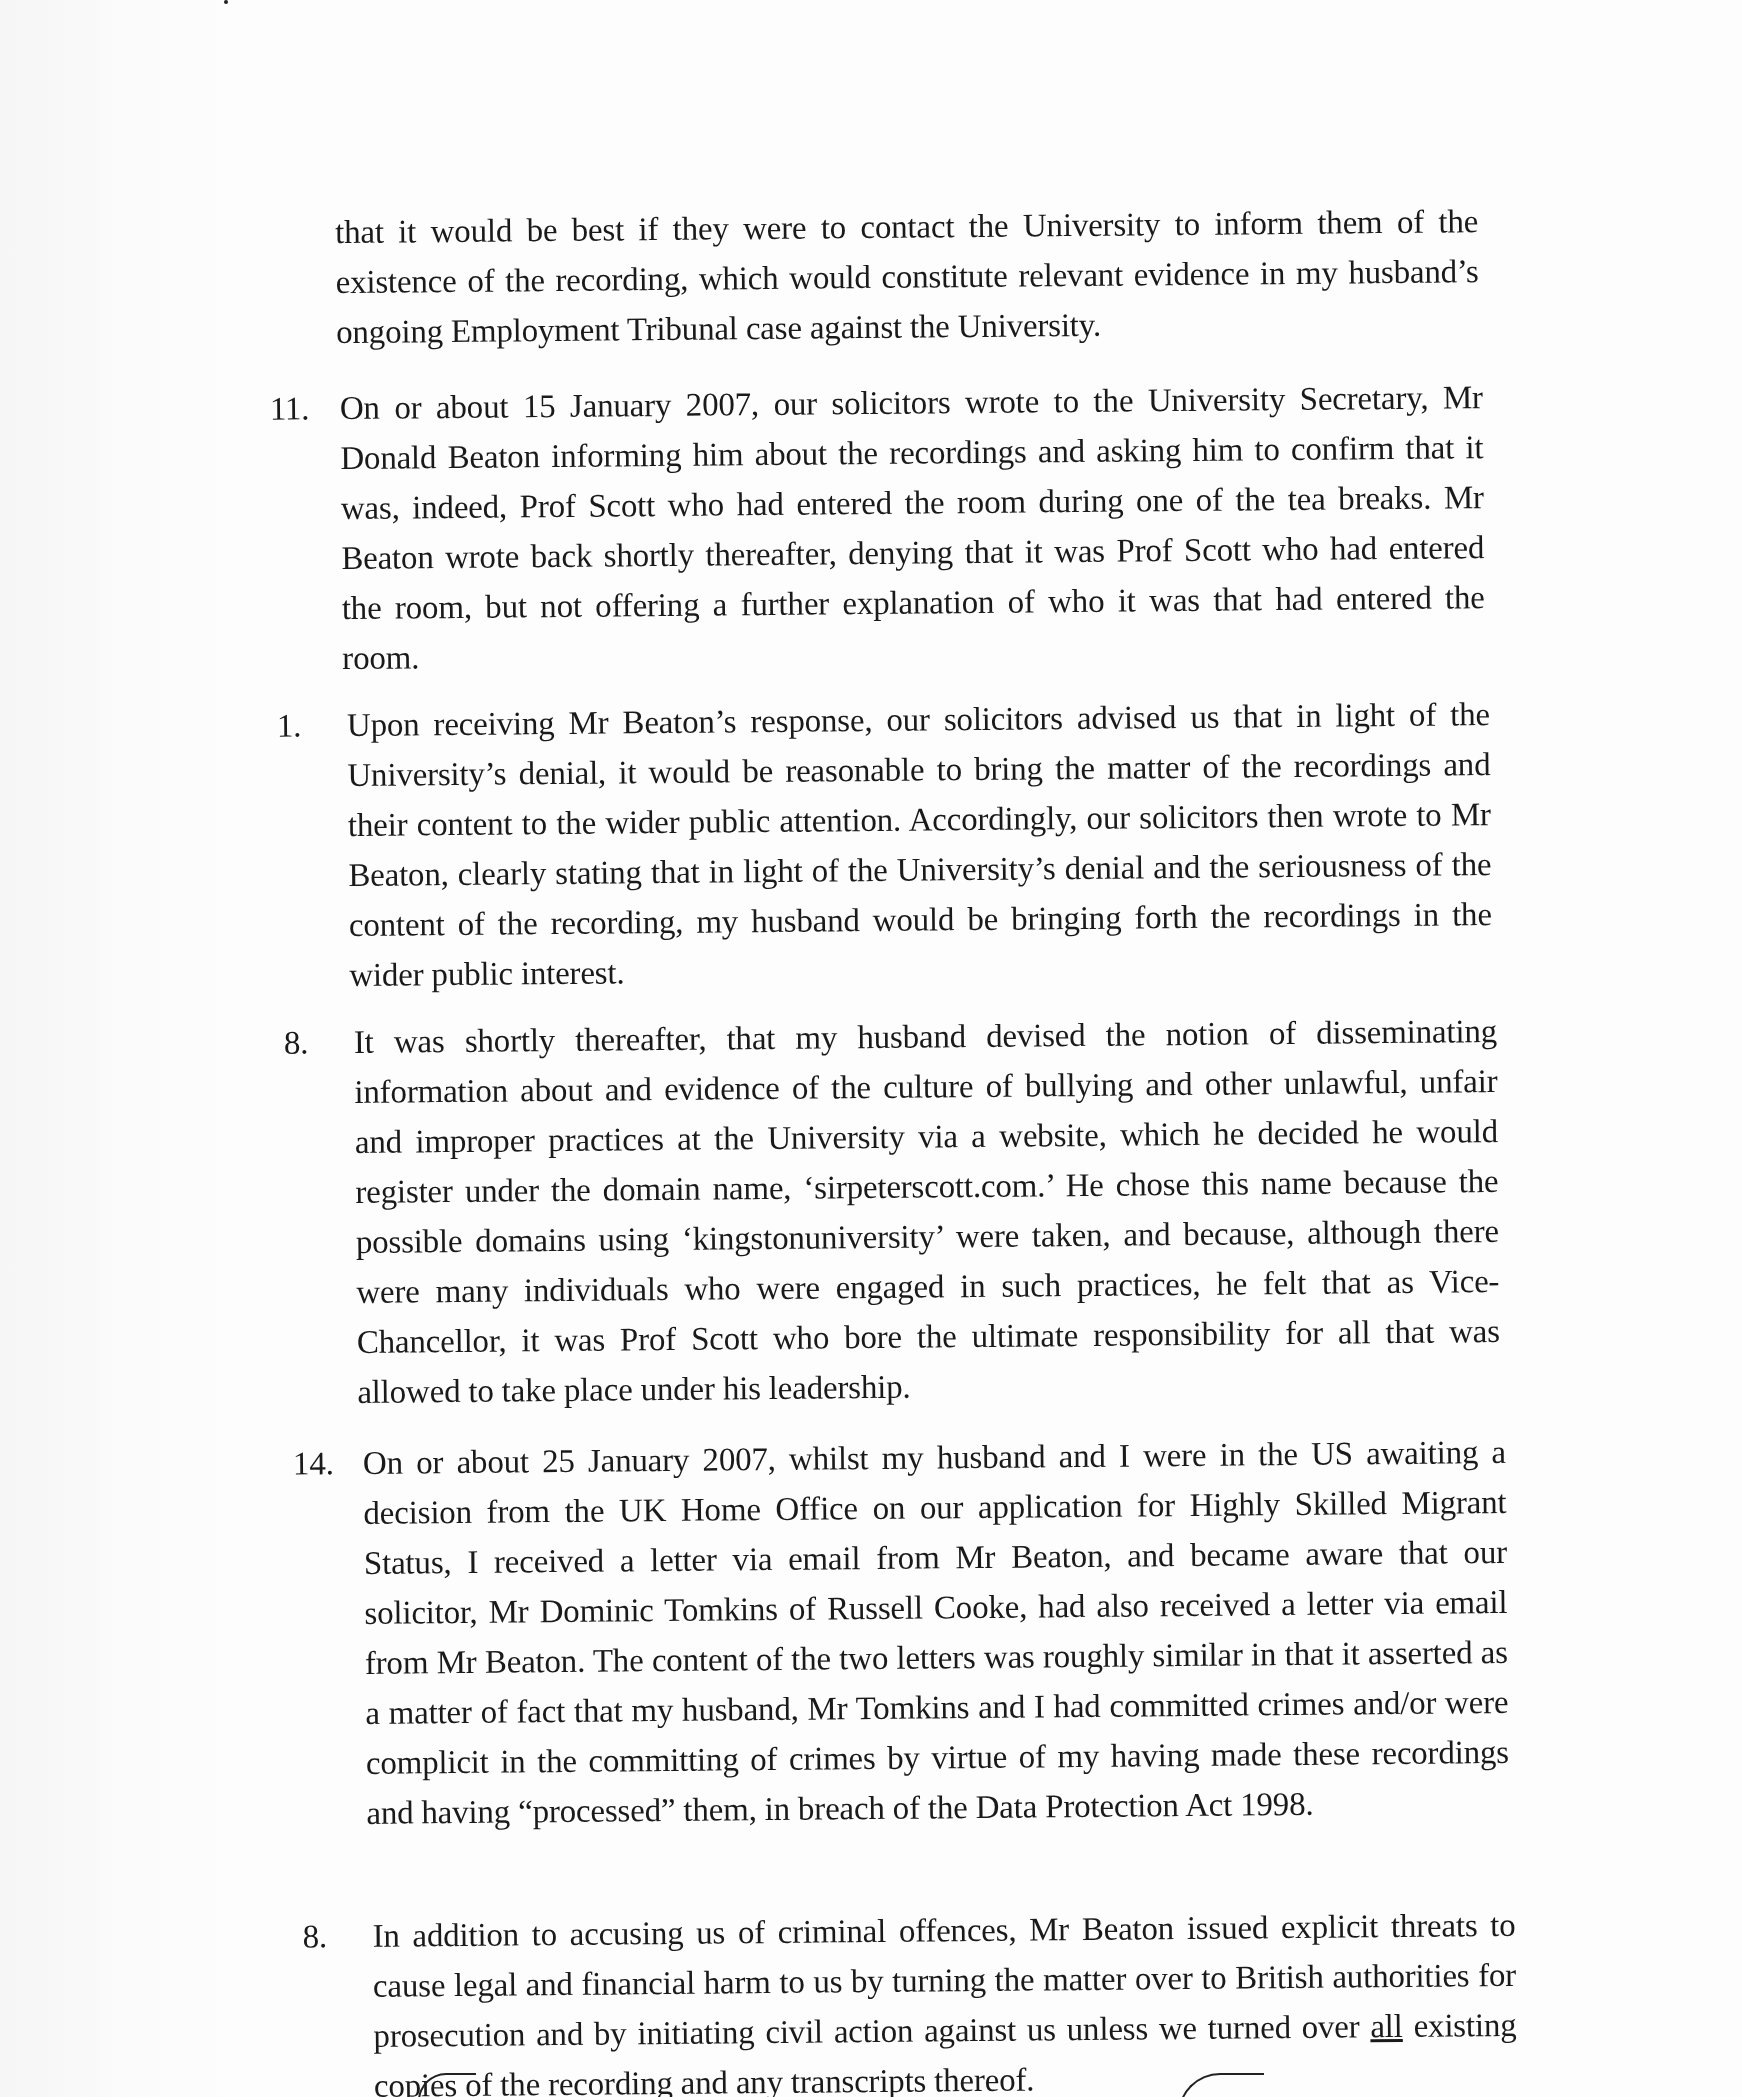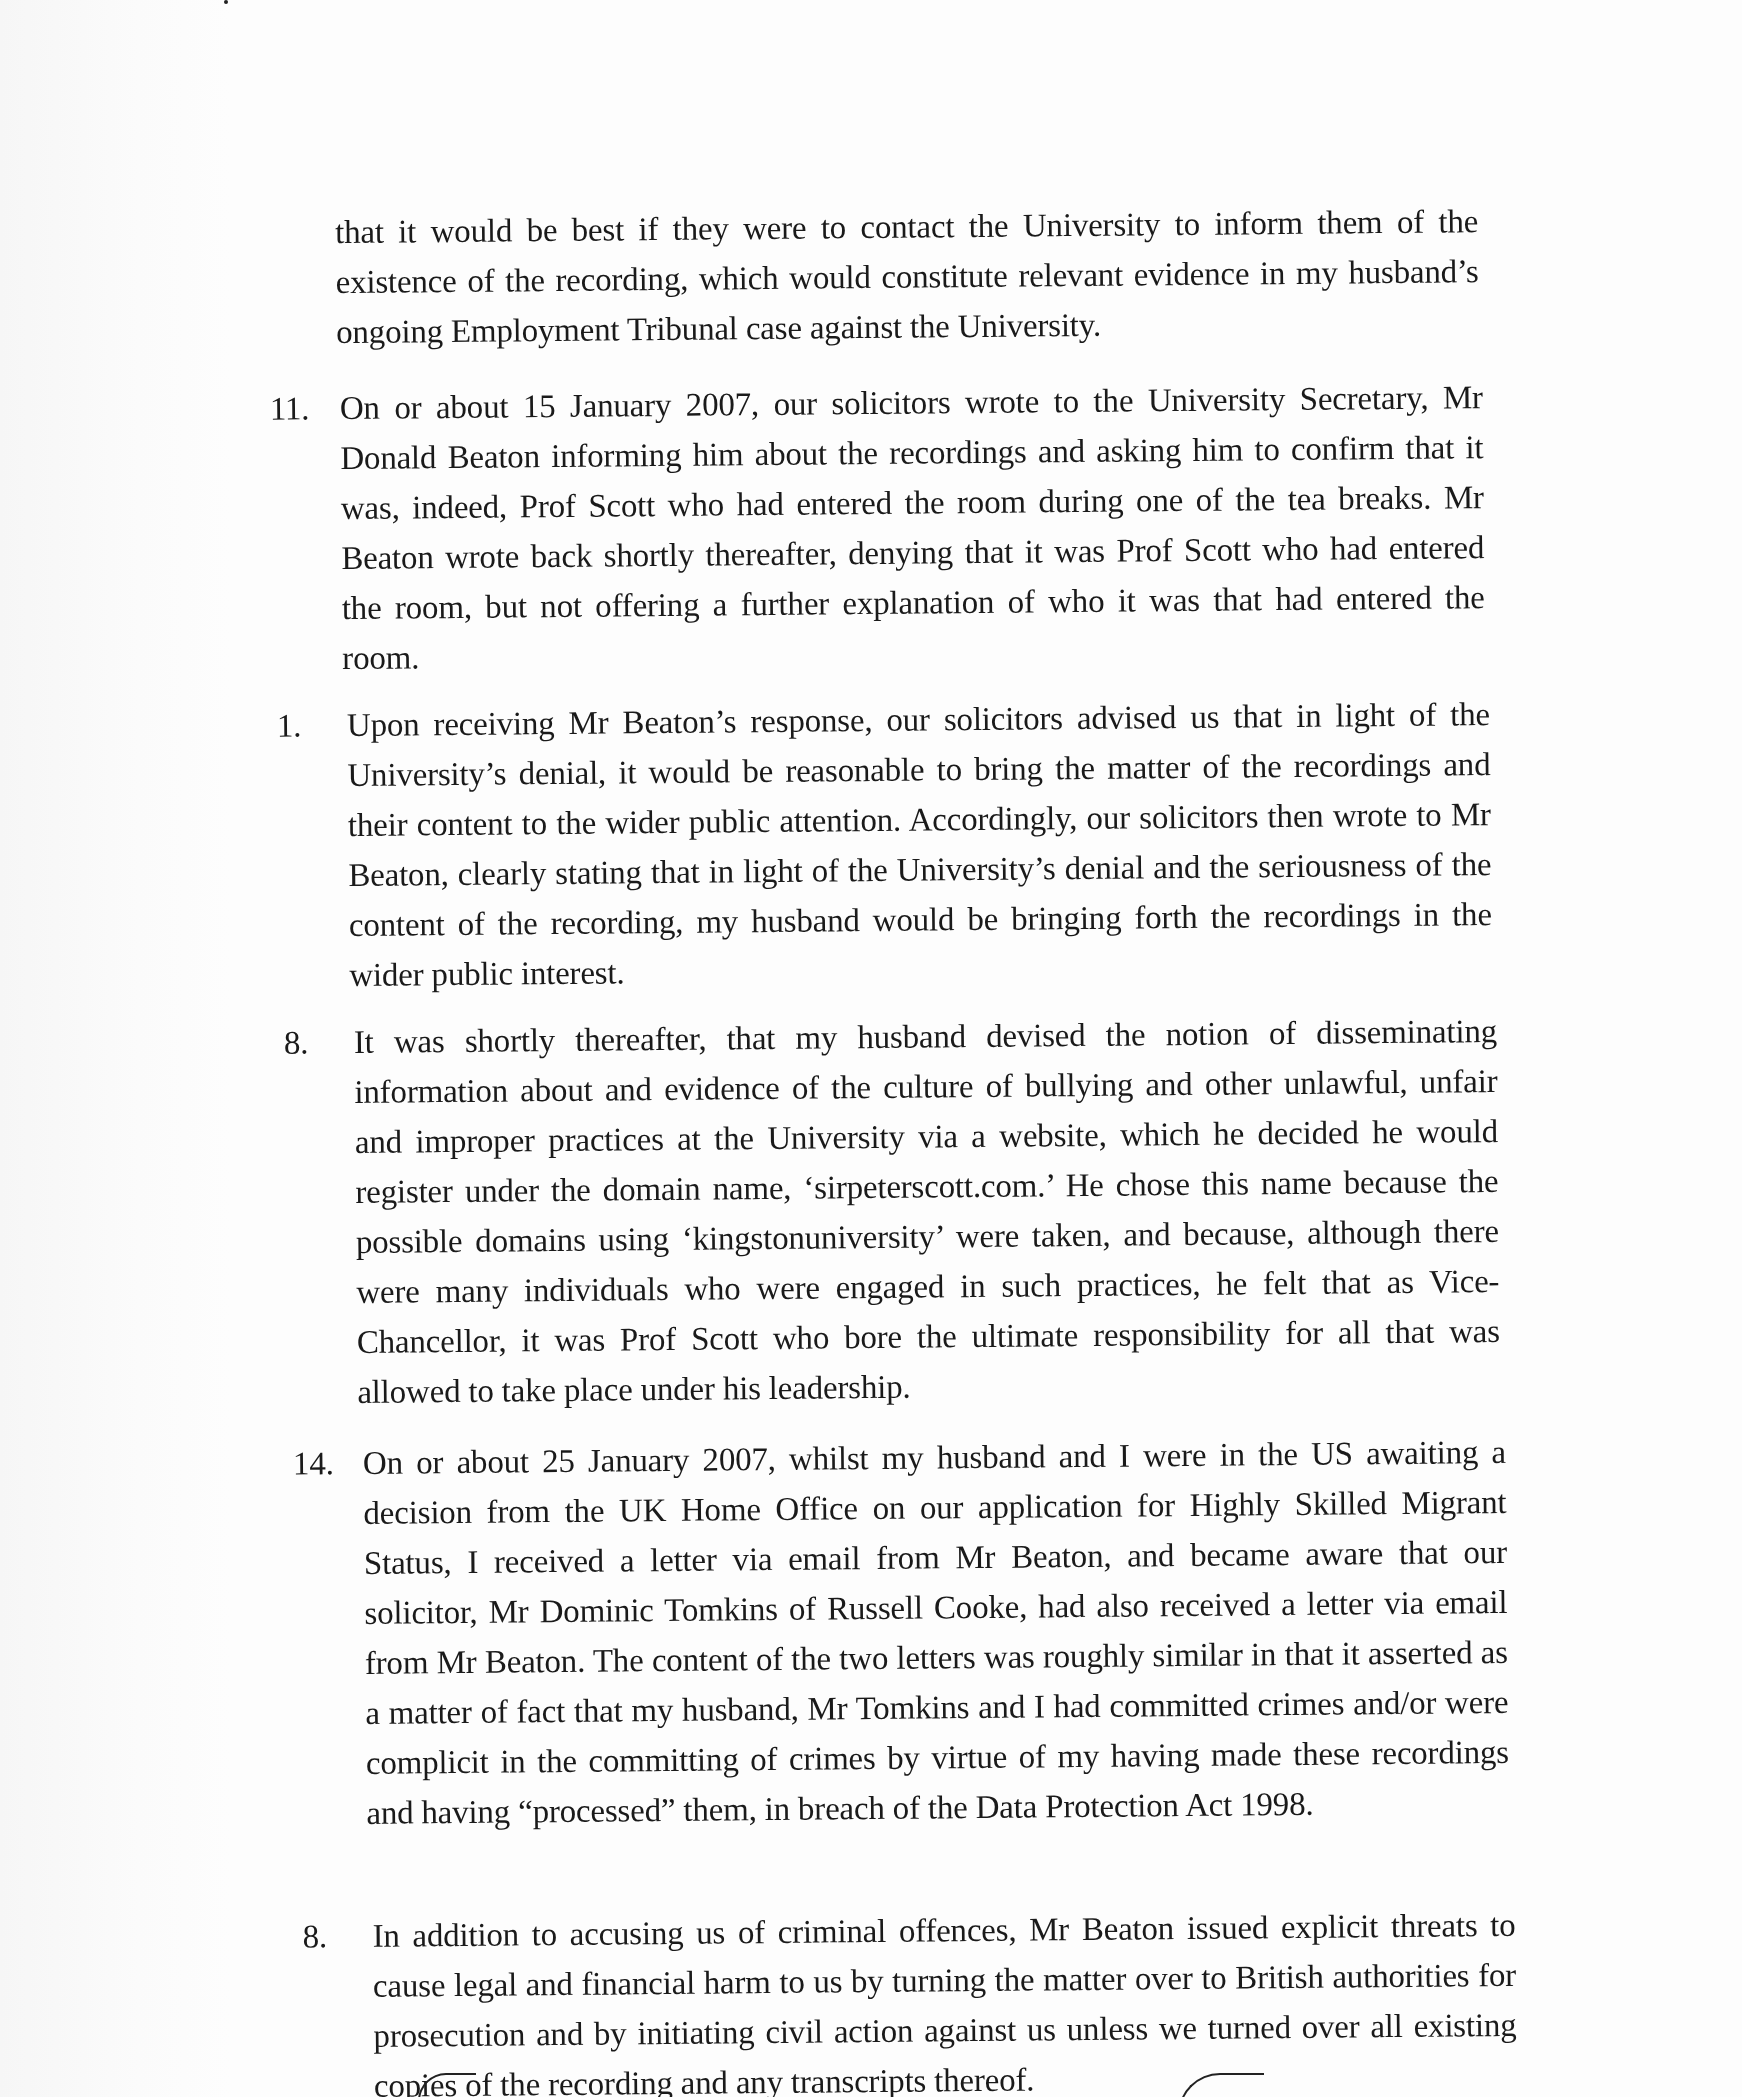--- a/index.html
+++ b/index.html
@@ -32,21 +32,21 @@
     line-height: 50px;
     text-align: justify;
     letter-spacing: -0.2px;
   }
   .para .num {
     position: absolute;
     left: -70px;
     top: 0;
     width: 63px;
   }
-  .u { }
+  .u { text-decoration: underline; }
   .sig {
     position: absolute; bottom: -21px;
     width: 56px; height: 49px;
     border-left: 2.1px solid #222;
     border-top: 2.1px solid #222;
     border-radius: 28px 0 0 0;
   }
 </style>
 </head>
 <body>

